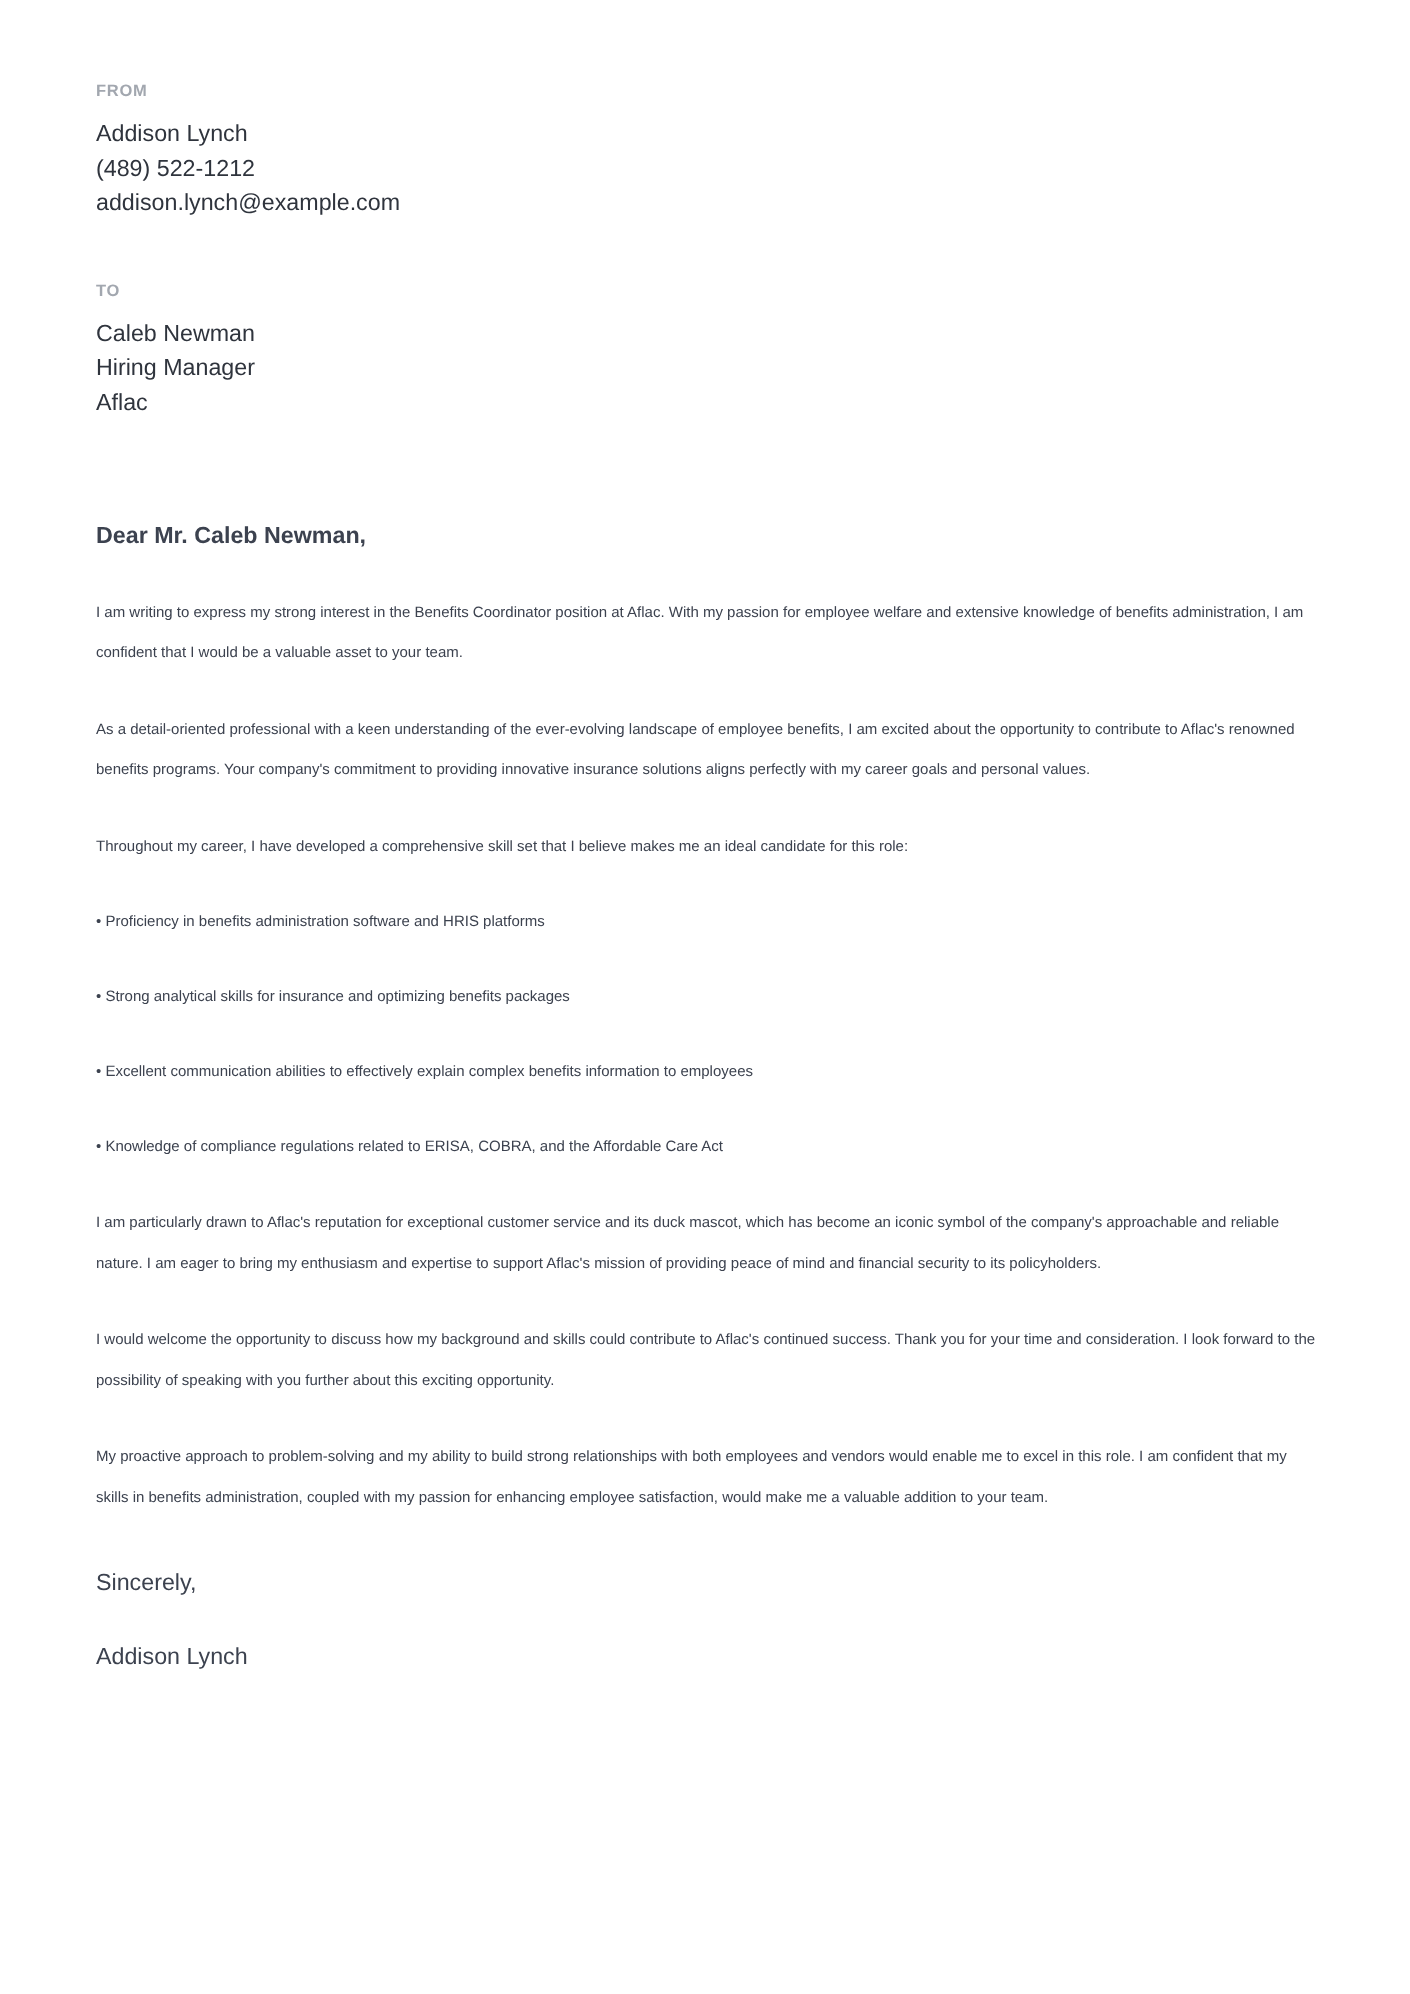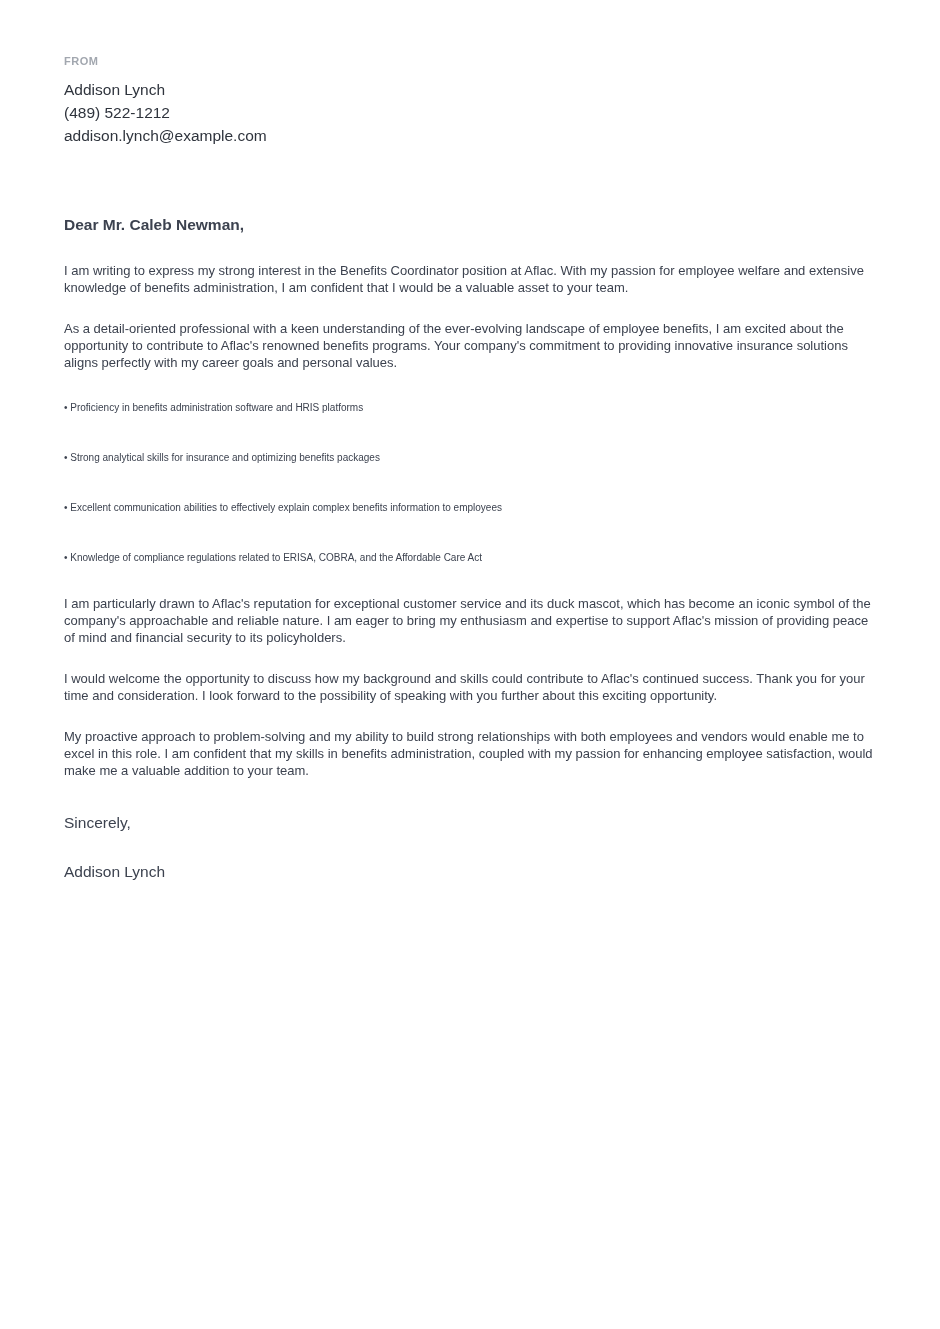--- a/index.html
+++ b/index.html
@@ -43,22 +43,22 @@
     margin-top: 42px;
   }
   .salutation {
     font-size: 15.5px;
     line-height: 27px;
     color: #3c424f;
     margin: 64px 0 0 0;
     font-weight: bold;
   }
   p.body-para {
-    font-size: 13px;
-    line-height: 17px;
+    font-size: 10px;
+    line-height: 27px;
     color: #3c424f;
     margin: 24px 0 0 0;
     max-width: 825px;
   }
   p.bullet-line {
     font-size: 10px;
     line-height: 27px;
     color: #3c424f;
     margin: 23px 0 0 0;
     max-width: 830px;
@@ -84,26 +84,33 @@
 
 <div class="page">
 
   <div class="from-block">
     <div class="block-label">FROM</div>
     <div class="contact-line">Addison Lynch</div>
     <div class="contact-line">(489) 522-1212</div>
     <div class="contact-line">addison.lynch@example.com</div>
   </div>
 
+  <div class="to-block">
+    <div class="block-label">TO</div>
+    <div class="contact-line">Caleb Newman</div>
+    <div class="contact-line">Hiring Manager</div>
+    <div class="contact-line">Aflac</div>
+  </div>
 
   <div class="salutation">Dear Mr. Caleb Newman,</div>
 
   <div>
     <p class="body-para">I am writing to express my strong interest in the Benefits Coordinator position at Aflac. With my passion for employee welfare and extensive knowledge of benefits administration, I am confident that I would be a valuable asset to your team.</p>
     <p class="body-para">As a detail-oriented professional with a keen understanding of the ever-evolving landscape of employee benefits, I am excited about the opportunity to contribute to Aflac's renowned benefits programs. Your company's commitment to providing innovative insurance solutions aligns perfectly with my career goals and personal values.</p>
+    <p class="body-para">Throughout my career, I have developed a comprehensive skill set that I believe makes me an ideal candidate for this role:</p>
   </div>
 
   <div class="bullets">
     <p class="bullet-line">• Proficiency in benefits administration software and HRIS platforms</p>
     <p class="bullet-line">• Strong analytical skills for insurance and optimizing benefits packages</p>
     <p class="bullet-line">• Excellent communication abilities to effectively explain complex benefits information to employees</p>
     <p class="bullet-line">• Knowledge of compliance regulations related to ERISA, COBRA, and the Affordable Care Act</p>
   </div>
 
   <div>

